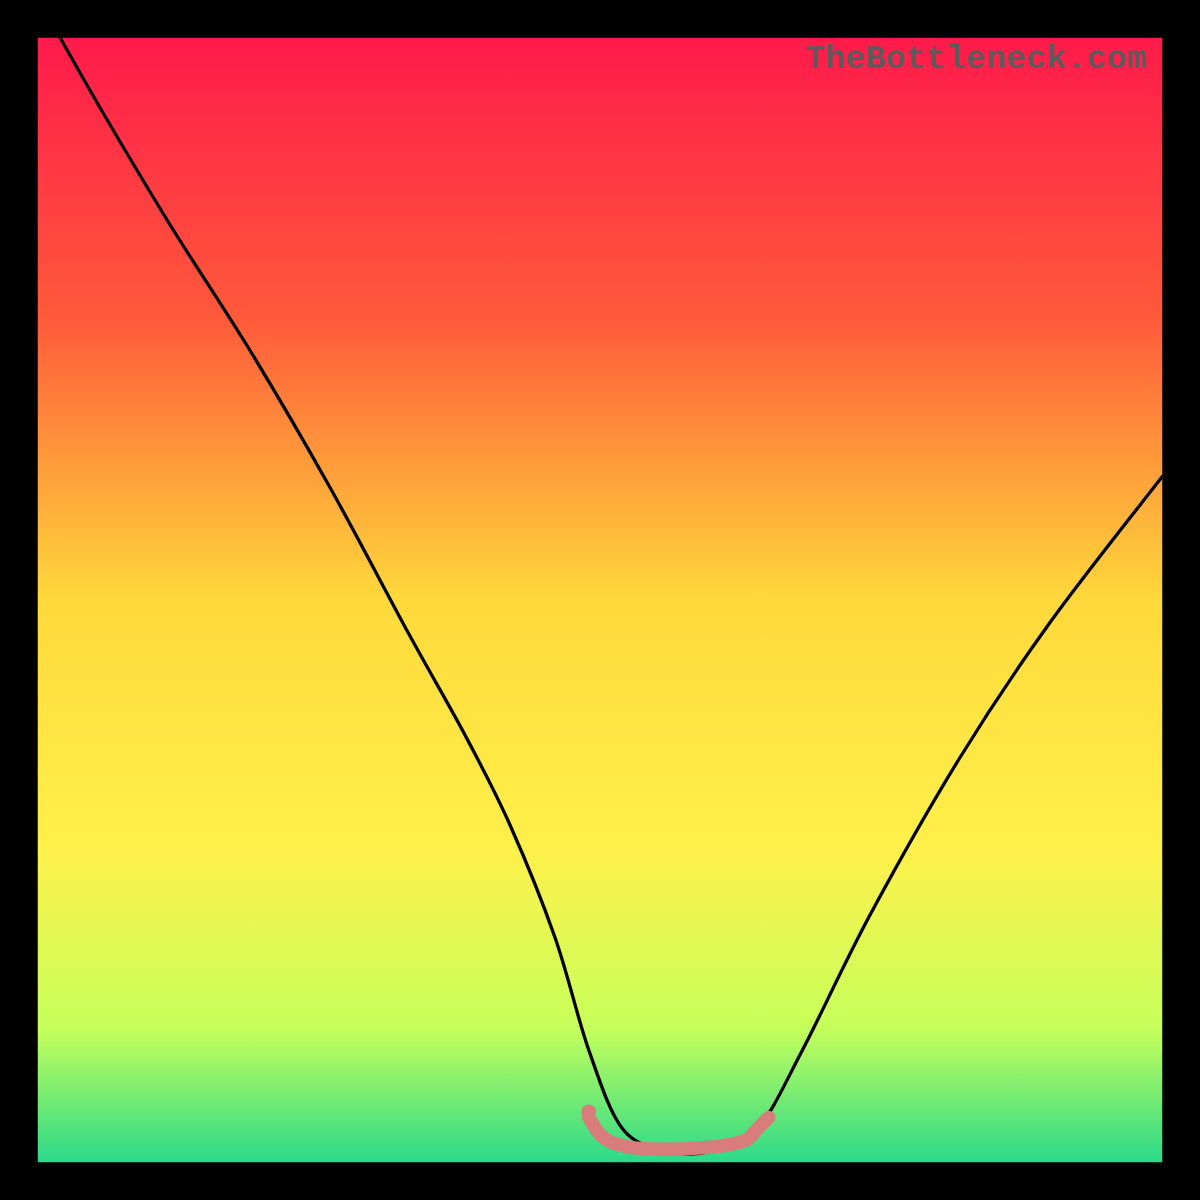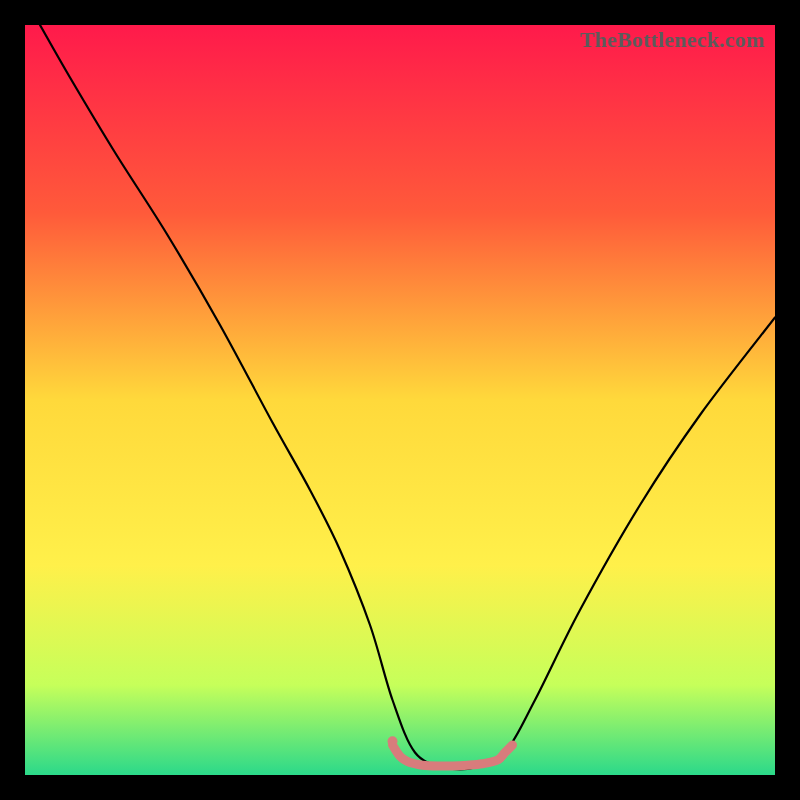--- a/index.html
+++ b/index.html
@@ -22,21 +22,21 @@
     position: absolute;
     left: 0;
     top: 0;
     width: 750px;
     height: 750px;
   }
   .watermark {
     position: absolute;
     top: 2px;
     right: 10px;
-    font-family: Liberation Serif, serif;
+    font-family: Liberation Mono, monospace;
     font-size: 22px;
     font-weight: 600;
     color: #5b5b5b;
     letter-spacing: 0.2px;
   }
   svg { display: block; }
 </style>
 </head>
 <body>
 

